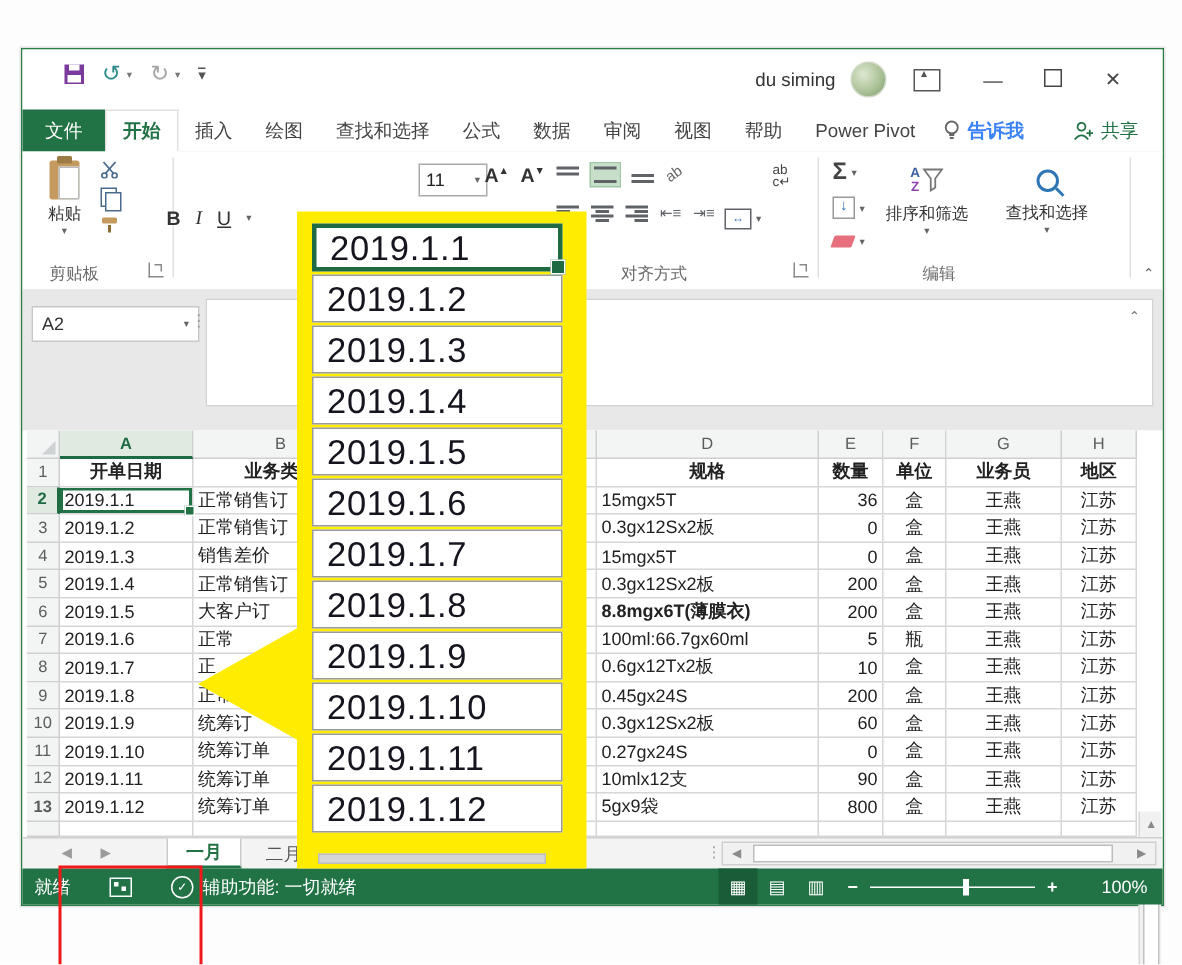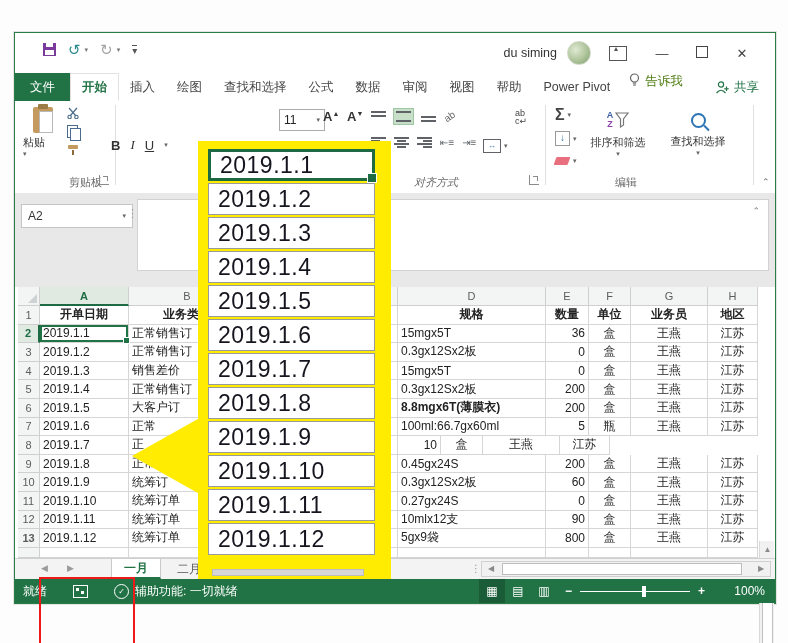--- a/index.html
+++ b/index.html
@@ -25,29 +25,29 @@
   .ribbon-opts{width:16px;height:13px;border:1px solid #555;margin-right:22px;position:relative;}
   .ribbon-opts:before{content:"▴";position:absolute;left:4px;top:-3px;font-size:8px;color:#555;}
   .winbtn{width:26px;text-align:center;font-size:13px;color:#444;margin-right:14px;}
   .maxbox{width:10px;height:10px;border:1px solid #444;display:inline-block;}
   
   .rtabs{position:absolute;left:0;top:40px;width:760px;height:28px;background:#fff;display:flex;align-items:stretch;
          border-bottom:1px solid #e3e1df;font-size:12.5px;}
   .rtab{padding:0 11px;display:flex;align-items:center;color:#444;}
   .rtab.file{background:#217346;color:#fff;padding:0 15px;}
   .rtab.active{color:#217346;border:1px solid #e3e1df;border-bottom:1px solid #fff;background:#fff;font-weight:bold;}
-  .rtab-tell{display:flex;align-items:flex-start;gap:5px;color:#4d7c0f;padding:0 8px;}
+  .rtab-tell{display:flex;align-items:center;gap:5px;color:#3b82f6;padding:0 8px;font-weight:bold;}
   .rtab-share{margin-left:auto;display:flex;align-items:center;gap:5px;color:#217346;padding:0 16px;}
   
   .ribbon{position:absolute;left:0;top:68px;width:760px;height:92px;background:#fff;border-bottom:1px solid #d8d6d4;}
   .rsep{position:absolute;top:4px;height:80px;width:1px;background:#e2e0de;}
   .glabel{position:absolute;top:74px;font-size:11px;color:#6a6a6a;}
   .launcher{position:absolute;top:74px;width:9px;height:9px;border-left:1px solid #8a8a8a;border-bottom:1px solid #8a8a8a;}
   .launcher:before{content:"";position:absolute;right:1px;top:1px;width:4px;height:4px;border-right:1px solid #8a8a8a;border-top:1px solid #8a8a8a;}
-  .paste-btn{position:absolute;left:8px;top:4px;width:40px;height:64px;font-size:11px;color:#333;}
+  .paste-btn{position:absolute;left:8px;top:4px;width:40px;height:64px;text-align:center;font-size:11px;color:#333;}
   .clip-ic{width:20px;height:26px;background:#c49a5e;border-radius:2px;margin:2px auto 2px;position:relative;}
   .clip-ic:before{content:"";position:absolute;left:5px;top:-3px;width:10px;height:5px;background:#9d7b46;border-radius:1px;}
   .clip-ic:after{content:"";position:absolute;left:6px;top:4px;width:12px;height:20px;background:#fff;border:1px solid #b9b9b9;}
   .dd{font-size:7px;color:#666;}
   .mini-col{position:absolute;left:52px;top:6px;display:flex;flex-direction:column;gap:6px;align-items:flex-start;}
   .copy-ic{width:9px;height:11px;border:1px solid #4a6c8c;background:#fff;position:relative;}
   .copy-ic:before{content:"";position:absolute;left:2px;top:2px;width:9px;height:11px;border:1px solid #4a6c8c;background:#fff;}
   .brush-ic{width:12px;height:12px;}
   .fontbox{position:absolute;left:108px;top:8px;width:152px;height:20px;border:1px solid #ababab;background:#fff;
            font-size:12px;display:flex;align-items:center;padding:0 4px;justify-content:space-between;color:#222;}
@@ -211,21 +211,21 @@
           <line x1="10" y1="1" x2="3" y2="9" stroke="#4a6c8c" stroke-width="1.2"></line>
           <circle cx="2.6" cy="10" r="1.7" fill="none" stroke="#4a6c8c" stroke-width="1.1"></circle>
           <circle cx="9.4" cy="10" r="1.7" fill="none" stroke="#4a6c8c" stroke-width="1.1"></circle>
         </svg>
         <span class="copy-ic"></span>
         <svg class="brush-ic" viewBox="0 0 12 12">
           <rect x="1" y="1" width="10" height="4" rx="1" fill="#c49a5e"></rect>
           <rect x="5" y="6" width="2" height="5" fill="#8d6a3a"></rect>
         </svg>
       </div>
-      <div class="glabel" style="left:18px;margin-left:36px;">剪贴板</div>
+      <div class="glabel" style="left:18px;">剪贴板</div>
       <div class="launcher" style="left:84px;"></div>
       <div class="rsep" style="left:100px;"></div>
 
       <div class="sizebox">
         <span>11</span>
           <span class="dd">▾</span>
       </div>
       <span class="grow-ic" style="left:308px;">A<span style="font-size:7px;vertical-align:super;">▲</span></span>
       <span class="grow-ic" style="left:332px;">A<span style="font-size:7px;vertical-align:super;">▼</span></span>
       <div class="biu">
@@ -270,21 +270,21 @@
             <i></i>
             <i></i>
           </span>
         <span style="font-size:10px;color:#5f6368;">⇤≡</span>
         <span style="font-size:10px;color:#5f6368;">⇥≡</span>
       </div>
       <div style="position:absolute;left:468px;top:38px;display:flex;align-items:center;gap:3px;">
         <span class="merge-ic">↔</span>
           <span class="dd">▾</span>
       </div>
-      <div class="glabel" style="left:399px;font-style:italic;">对齐方式</div>
+      <div class="glabel" style="left:399px;">对齐方式</div>
       <div class="launcher" style="left:514px;"></div>
       <div class="rsep" style="left:530px;"></div>
 
       <div style="position:absolute;left:540px;top:5px;display:flex;align-items:center;gap:3px;">
         <span class="sigma">Σ</span>
           <span class="dd">▾</span>
       </div>
       <div style="position:absolute;left:540px;top:30px;display:flex;align-items:center;gap:3px;">
         <span class="fill-ic">↓</span>
           <span class="dd">▾</span>
@@ -415,20 +415,21 @@
             <div class="gcell ar" style="width: 43px; height: 18.6px;">5</div>
             <div class="gcell ac" style="width: 42px; height: 18.6px;">瓶</div>
             <div class="gcell ac" style="width: 77px; height: 18.6px;">王燕</div>
             <div class="gcell ac" style="width: 50px; height: 18.6px;">江苏</div>
           </div>
           <div class="grow">
             <div class="gcell ghead" style="width: 22px; height: 18.6px;">8</div>
             <div class="gcell al" style="width: 89px; height: 18.6px;">2019.1.7</div>
             <div class="gcell al" style="width: 117px; height: 18.6px;">正</div>
             <div class="gcell al" style="width: 152px; height: 18.6px;"></div>
+            <div class="gcell al" style="width: 148px; height: 18.6px;">0.6gx12Tx2板</div>
             <div class="gcell ar" style="width: 43px; height: 18.6px;">10</div>
             <div class="gcell ac" style="width: 42px; height: 18.6px;">盒</div>
             <div class="gcell ac" style="width: 77px; height: 18.6px;">王燕</div>
             <div class="gcell ac" style="width: 50px; height: 18.6px;">江苏</div>
           </div>
           <div class="grow">
             <div class="gcell ghead" style="width: 22px; height: 18.6px;">9</div>
             <div class="gcell al" style="width: 89px; height: 18.6px;">2019.1.8</div>
             <div class="gcell al" style="width: 117px; height: 18.6px;">正常</div>
             <div class="gcell al" style="width: 152px; height: 18.6px;"></div>

